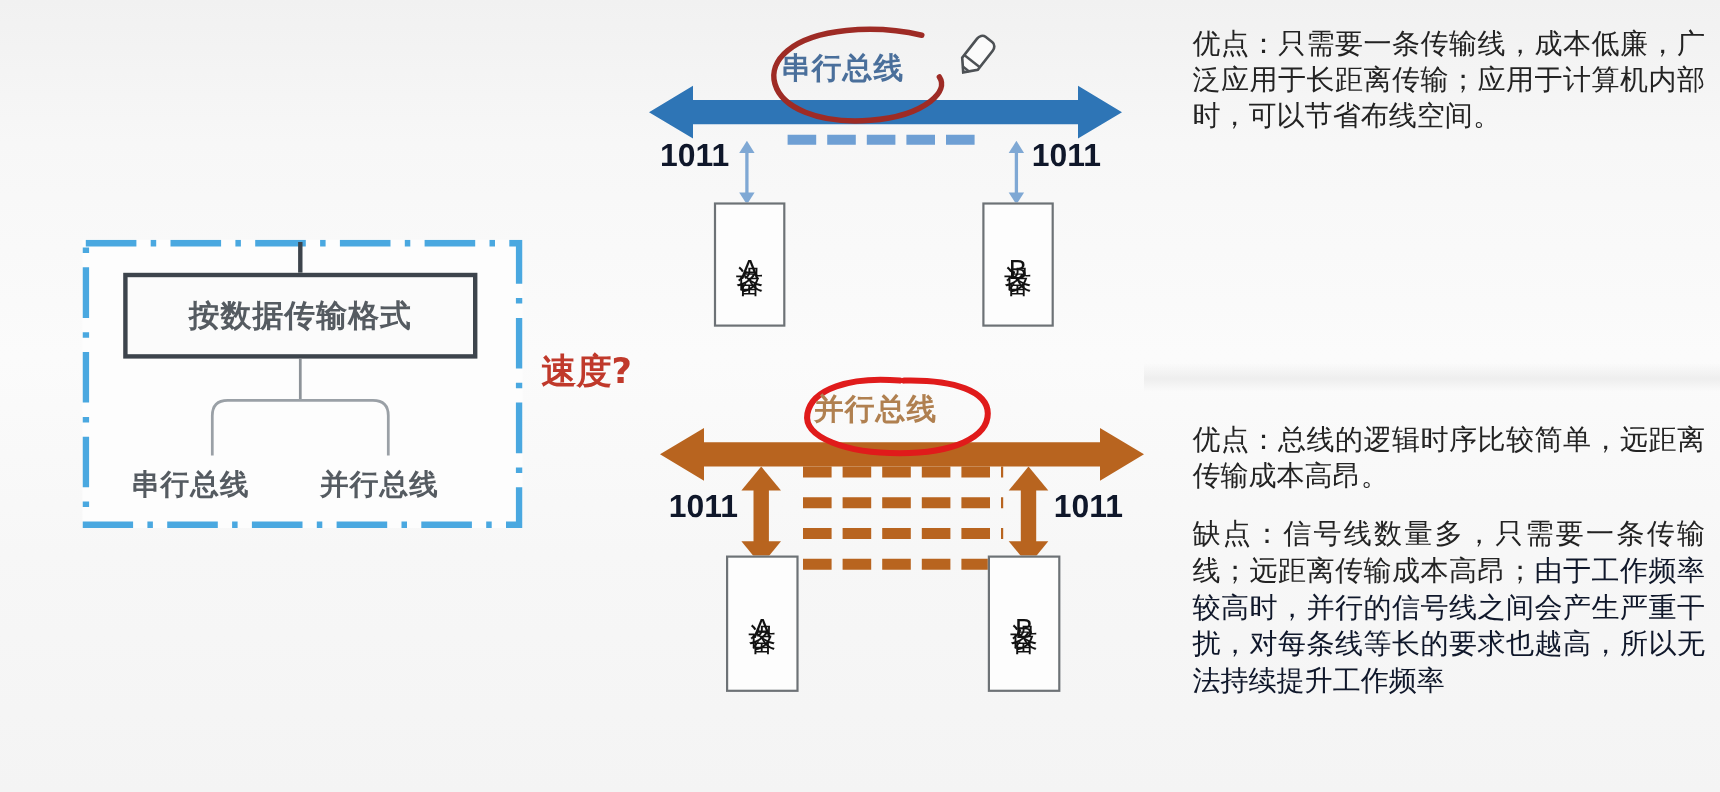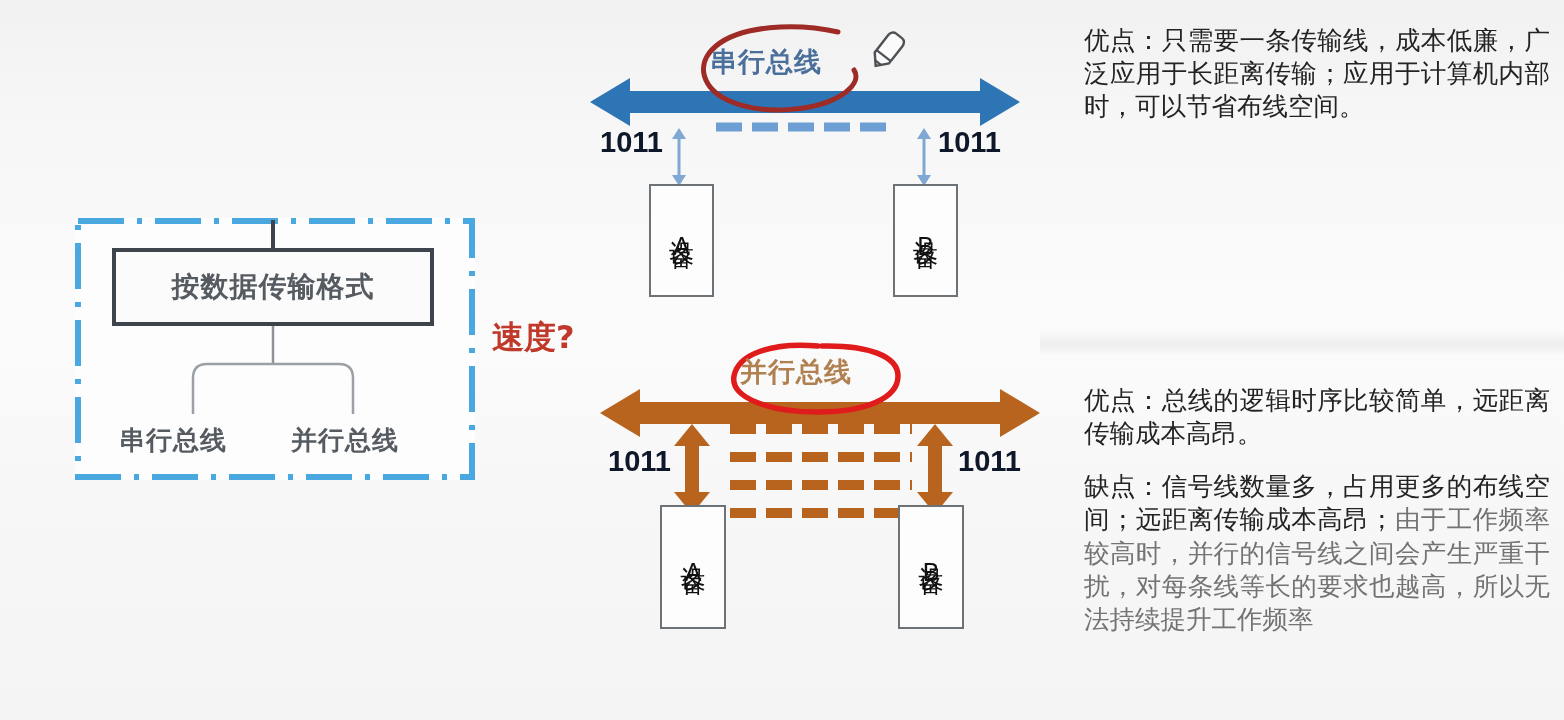--- a/index.html
+++ b/index.html
@@ -73,21 +73,21 @@
     font-size:25px;color:#111;line-height:1.2;margin-top:2px;
   }
 
   
   #right-col{left:1084px;top:24px;width:466px;height:690px;}
   .para{
     font-family:"DejaVu Serif","Liberation Serif",serif;
     font-size:25.5px;line-height:1.30;color:#232323;
     margin:0 0 20px 0;text-align:justify;
   }
-  .faded-run{color:#737373;margin-top:48px;}
+  .faded-run{color:#0f172a;margin-top:48px;}
   #right-block-2{position:absolute;left:0;top:360px;width:100%;}
   #right-block-1{position:absolute;left:0;top:0;width:100%;}
 
   #band-divider{
     left:1040px;top:330px;width:524px;height:26px;
     background:linear-gradient(180deg,rgba(236,236,236,.0) 0%,rgba(234,234,234,.75) 55%,rgba(250,250,250,0) 100%);
   }
 
   
   #pencil-cursor{left:862px;top:24px;width:46px;height:50px;}
@@ -220,18 +220,18 @@
   <div class="abs" id="band-divider"></div>
 
   <div class="abs" id="right-col">
 
     <div id="right-block-1">
       <p class="para">优点：只需要一条传输线，成本低廉，广泛应用于长距离传输；应用于计算机内部时，可以节省布线空间。</p>
     </div>
 
     <div id="right-block-2">
       <p class="para">优点：总线的逻辑时序比较简单，远距离传输成本高昂。</p>
-      <p class="para"><span>缺点：信号线数量多，占用更多的布线空间；远距离传输成本高昂；</span><span class="faded-run">由于工作频率较高时，并行的信号线之间会产生严重干扰，对每条线等长的要求也越高，所以无法持续提升工作频率</span></p>
+      <p class="para"><span>缺点：信号线数量多，只需要一条传输线；远距离传输成本高昂；</span><span class="faded-run">由于工作频率较高时，并行的信号线之间会产生严重干扰，对每条线等长的要求也越高，所以无法持续提升工作频率</span></p>
     </div>
 
   </div>
 
 </div>
 
 </body></html>

